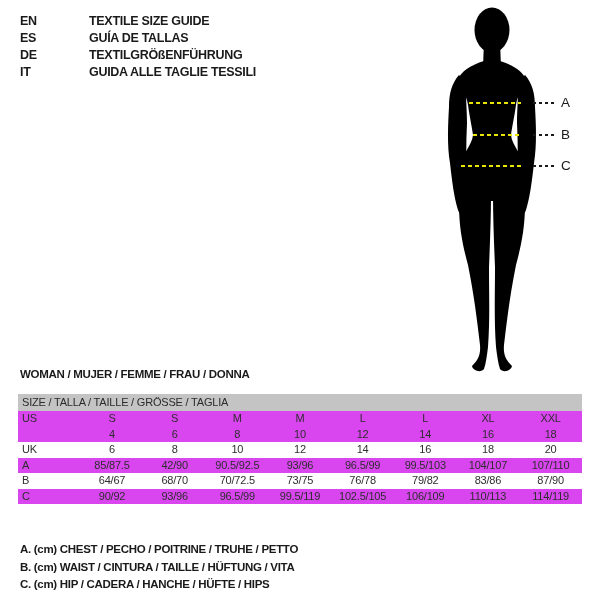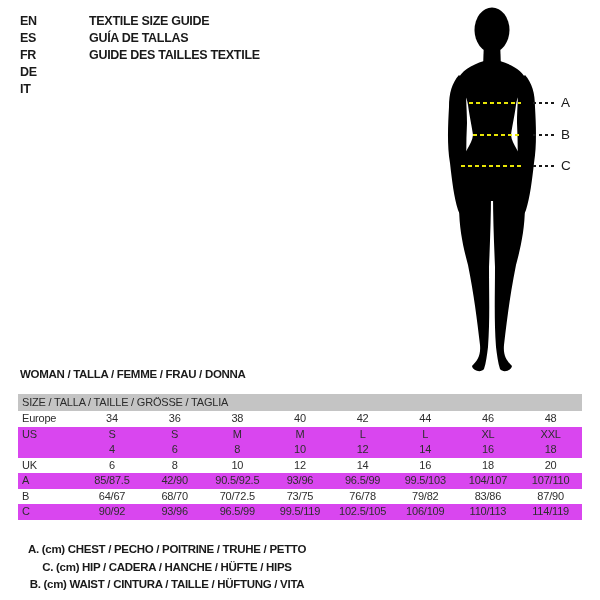--- a/index.html
+++ b/index.html
@@ -39,46 +39,44 @@
     font-size:11px;height:16px;padding:0 0 0 4px;line-height:17px;letter-spacing:-0.2px;
   }
   .size-table td{
     font-size:11px;height:15.5px;line-height:15.5px;padding:0;text-align:center;
     color:#2e2e2e;font-weight:normal;white-space:nowrap;
   }
   .size-table td.row-label{text-align:left;padding-left:4px;width:72px;}
   .size-table tr.shaded{background:#d946ef;}
 
   
-  .legend{position:absolute;left:28px;top:541px;text-align:center;}
+  .legend{position:absolute;left:20px;top:541px;}
   .legend-line{font-size:11.5px;font-weight:bold;line-height:17.5px;letter-spacing:-0.3px;white-space:nowrap;}
 </style>
 </head>
 <body>
 
 <div class="page" id="page">
 
   <div class="lang-block" id="lang-block">
       <div class="lang-row">
         <span class="lang-code">EN</span>
         <span class="lang-label">TEXTILE SIZE GUIDE</span>
       </div>
       <div class="lang-row">
         <span class="lang-code">ES</span>
         <span class="lang-label">GUÍA DE TALLAS</span>
       </div>
       <div class="lang-row">
-        <span class="lang-code">FR</span>
-        <span class="lang-label">GUIDE DES TAILLES TEXTILE</span>
-      </div>
-      <div class="lang-row">
         <span class="lang-code">DE</span>
+        <span class="lang-label">TEXTILGRÖßENFÜHRUNG</span>
       </div>
       <div class="lang-row">
         <span class="lang-code">IT</span>
+        <span class="lang-label">GUIDA ALLE TAGLIE TESSILI</span>
       </div>
     </div>
 
   <svg class="figure-svg" viewBox="0 0 200 372" aria-hidden="true">
     <g fill="#000000">
       <ellipse cx="99" cy="27" rx="17.5" ry="22.5"></ellipse>
       <path d="M91,36 L107,36 L108,66 L90,66 Z"></path>
       <path d="M91,58 C78,62 68,68 64,78 C70,88 74,94 75,102 C77,116 79,124 80,132
                C79,142 70,150 66,164 C64,176 66,188 72,198 L126,198
                C132,188 134,176 132,164 C128,150 119,142 118,132
@@ -96,40 +94,29 @@
                C59,178 61,194 65,207 C67,213 71,215 73,210
                C74,200 74,190 74,178 C73,160 73,140 74,120
                C74,104 72,90 74,80 Z"></path>
       <path d="M132,72 C139,80 142,90 142,104 C143,122 144,142 141,160
                C139,178 137,194 133,207 C131,213 127,215 125,210
                C124,200 124,190 124,178 C125,160 125,140 124,120
                C124,104 126,90 124,80 Z"></path>
     </g>
   </svg>
 
-  <div class="table-title">WOMAN / TALLA / FEMME / FRAU / DONNA</div>
+  <div class="table-title">WOMAN / MUJER / FEMME / FRAU / DONNA</div>
 
   <table class="size-table">
     <thead>
       <tr>
         <th colspan="9">SIZE / TALLA / TAILLE / GRÖSSE / TAGLIA</th>
       </tr>
     </thead>
     <tbody id="table-body">
-        <tr>
-          <td class="row-label">Europe</td>
-          <td>34</td>
-          <td>36</td>
-          <td>38</td>
-          <td>40</td>
-          <td>42</td>
-          <td>44</td>
-          <td>46</td>
-          <td>48</td>
-        </tr>
         <tr class="shaded">
           <td class="row-label">US</td>
           <td>S</td>
           <td>S</td>
           <td>M</td>
           <td>M</td>
           <td>L</td>
           <td>L</td>
           <td>XL</td>
           <td>XXL</td>
@@ -187,22 +174,22 @@
           <td>102.5/105</td>
           <td>106/109</td>
           <td>110/113</td>
           <td>114/119</td>
         </tr>
       </tbody>
   </table>
 
   <div class="legend" id="legend">
       <div class="legend-line">A. (cm) CHEST / PECHO / POITRINE / TRUHE / PETTO</div>
+      <div class="legend-line">B. (cm) WAIST / CINTURA / TAILLE / HÜFTUNG / VITA</div>
       <div class="legend-line">C. (cm) HIP / CADERA / HANCHE / HÜFTE / HIPS</div>
-      <div class="legend-line">B. (cm) WAIST / CINTURA / TAILLE / HÜFTUNG / VITA</div>
     </div>
 
 <div class="dash-yellow" style="left: 469px; top: 102px; width: 52px;"></div>
     <div class="dash-black" style="left: 533px; top: 102px; width: 22px;"></div>
     <div class="marker-label" style="left: 561px; top: 96px;">A</div>
     <div class="dash-yellow" style="left: 473px; top: 134px; width: 46px;"></div>
     <div class="dash-black" style="left: 533px; top: 134px; width: 22px;"></div>
     <div class="marker-label" style="left: 561px; top: 128px;">B</div>
     <div class="dash-yellow" style="left: 461px; top: 165px; width: 63px;"></div>
     <div class="dash-black" style="left: 533px; top: 165px; width: 22px;"></div>

